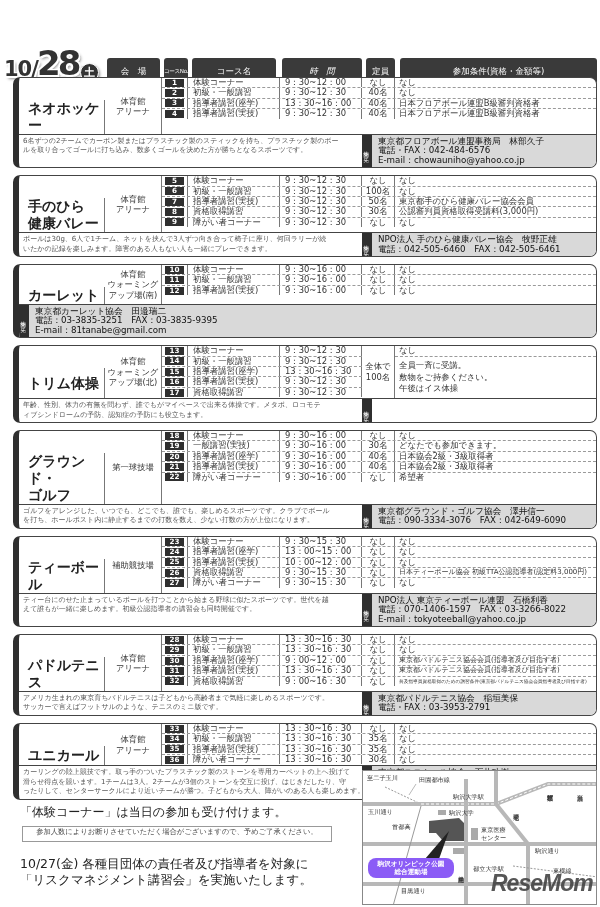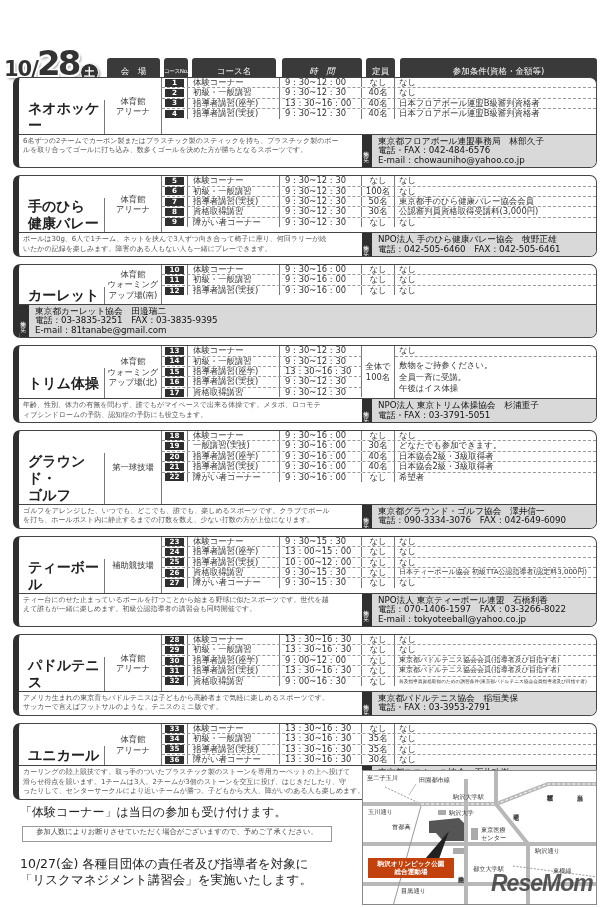--- a/index.html
+++ b/index.html
@@ -54,21 +54,21 @@
 .notebox{position:absolute;left:22px;top:826px;width:310px;height:16px;border:1px solid #999;font-size:7.3px;line-height:10px;text-align:center;color:#444;white-space:nowrap;overflow:hidden;}
 .note3,.note4{position:absolute;left:20px;font-size:12.5px;line-height:15px;color:#222;white-space:nowrap;}
 .note3{top:856px;}
 .note4{top:872px;}
 
 
 .map{position:absolute;left:362px;top:770px;width:235px;height:135px;border:1px solid #888;background:#fff;overflow:hidden;}
 .map svg{position:absolute;left:0;top:0;}
 .ml{position:absolute;font-size:6.2px;line-height:7px;color:#333;white-space:nowrap;}
 .ml.v{writing-mode:vertical-rl;}
-.callout{position:absolute;left:5px;top:87px;width:86px;height:20px;background:#c2410c;border-radius:0;color:#fff;font-weight:bold;font-size:6.6px;line-height:8.5px;text-align:center;padding-top:1.5px;}
+.callout{position:absolute;left:5px;top:87px;width:86px;height:20px;background:#8b5cf6;border-radius:8px;color:#fff;font-weight:bold;font-size:6.6px;line-height:8.5px;text-align:center;padding-top:1.5px;}
 .callout span{display:block;}
 .watermark{position:absolute;left:128px;top:100px;font-family:"Liberation Sans",sans-serif;font-weight:bold;font-size:23px;line-height:24px;color:#444;letter-spacing:-1px;opacity:.9;font-style:italic;}
 </style>
 </head>
 <body>
 
 <div>
   <span class="date-month">10/</span>
   <span class="date-day">28</span>
   <span class="date-wd">土</span>
@@ -329,37 +329,33 @@
               <div class="c-time">9：30~12：30</div>
             </div>
         </div>
         <div class="trim-cap">
             <span>全体で</span>
             <span>100名</span>
           </div>
         <div class="trim-cond">
           <div class="trim-cond-first">なし</div>
           <div class="trim-cond-merged">
+              <span>全員一斉に受講。</span>
               <span>敷物をご持参ください。</span>
-              <span>全員一斉に受講。</span>
               <span>午後はイス体操</span>
             </div>
         </div>
       </div>
     </div>
     <div class="sec-bottom">
       <div class="desc">
           <span>年齢、性別、体力の有無を問わず、誰でもがマイペースで出来る体操です。メタボ、ロコモテ</span>
           <span>ィブシンドロームの予防、認知症の予防にも役立ちます。</span>
         </div>
       <div class="contact-label">問合せ先</div>
-      <div class="contact">
-          <span>NPO法人 東京トリム体操協会　杉浦重子</span>
-          <span>電話・FAX：03-3791-5051</span>
-        </div>
     </div>
   </div>
 
   <div class="sec">
     <div class="sec-top">
       <div class="sec-name">
           <div>
             <span>グラウンド・</span>
             <span>ゴルフ</span>
           </div>

